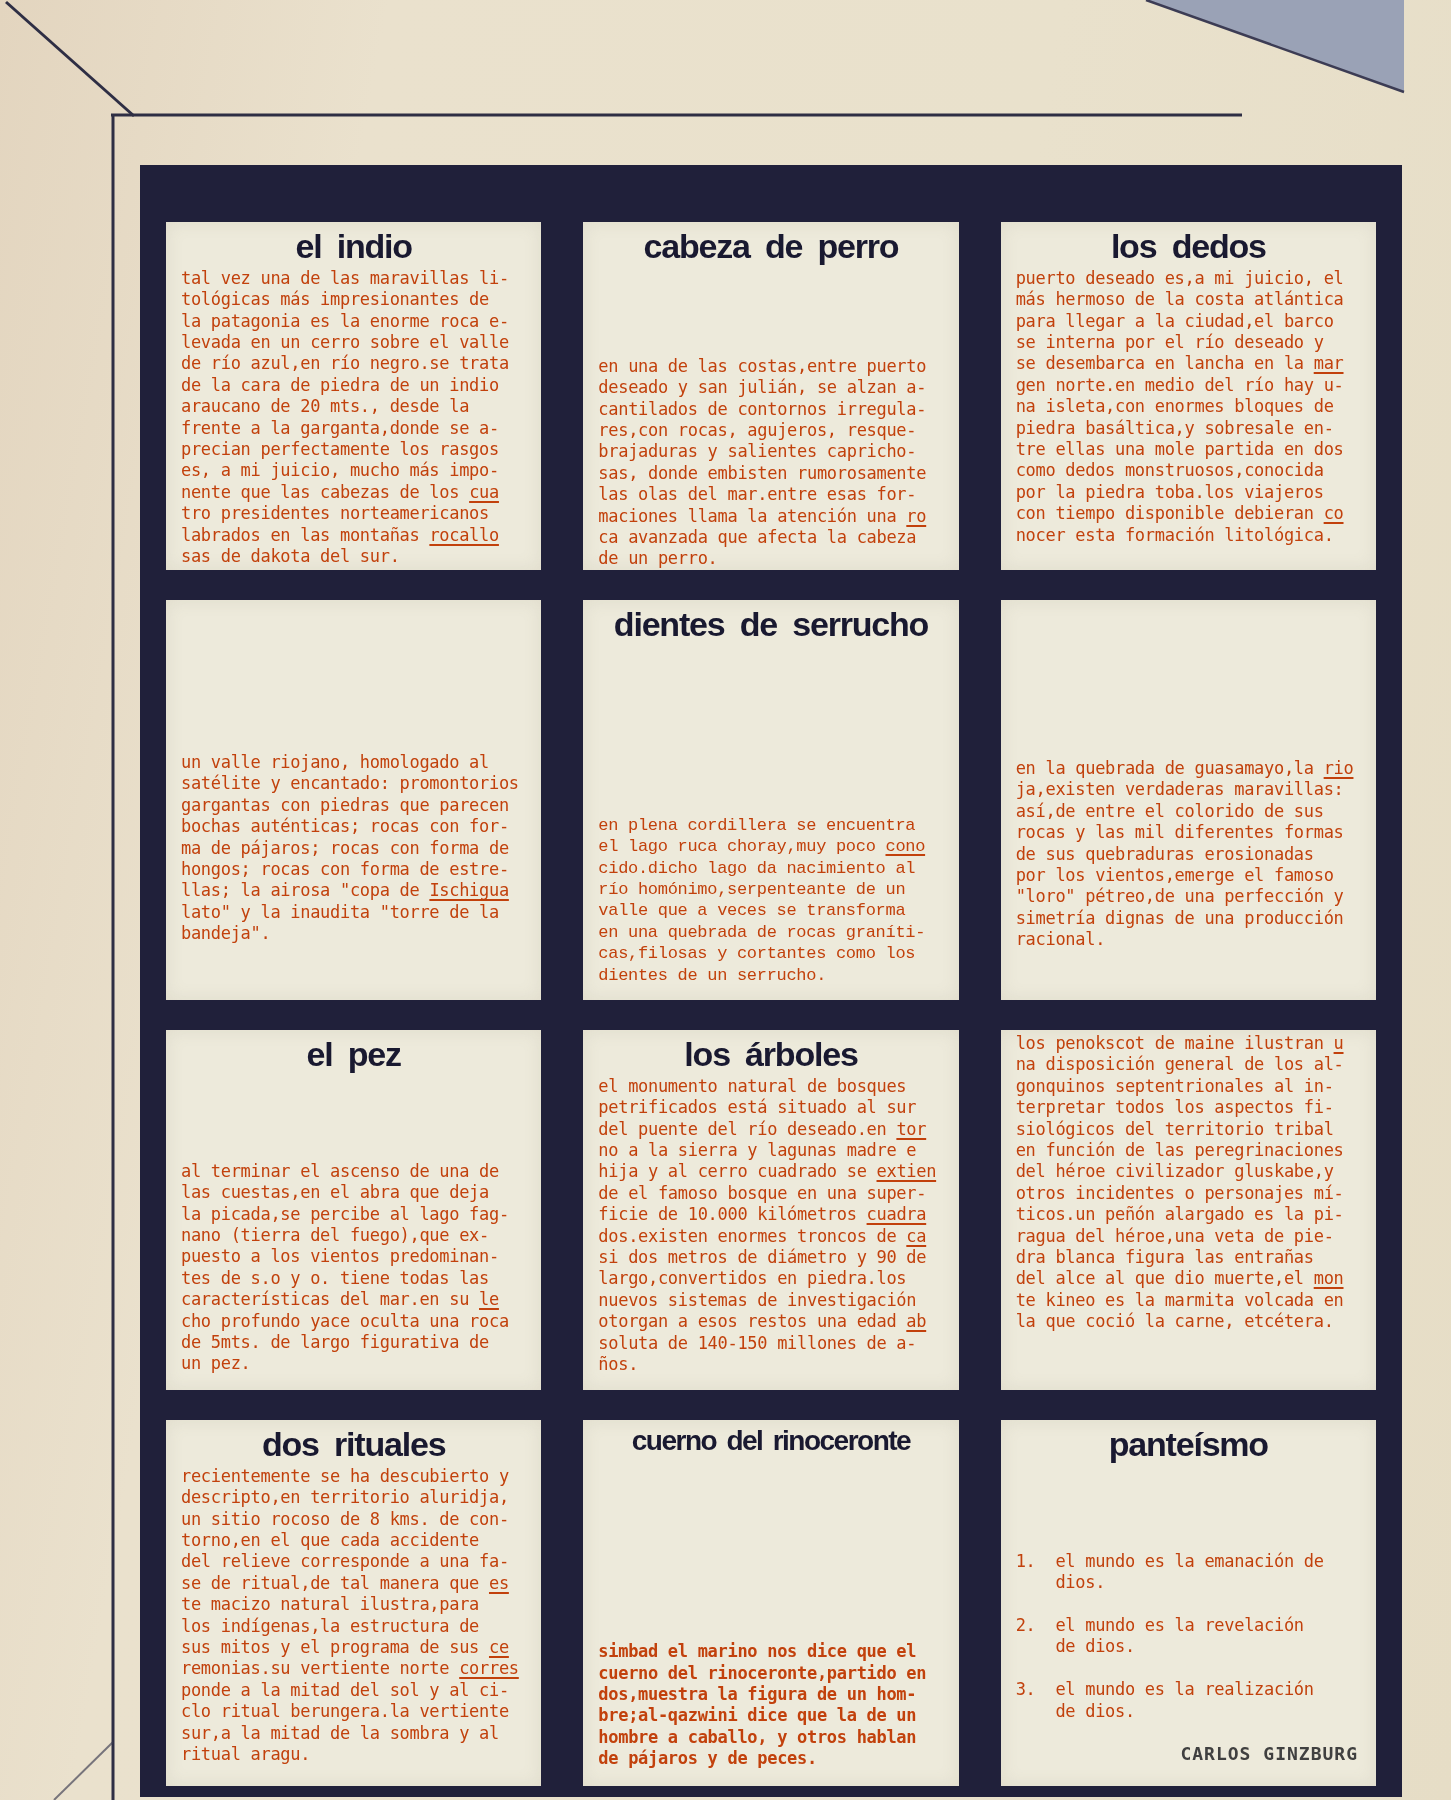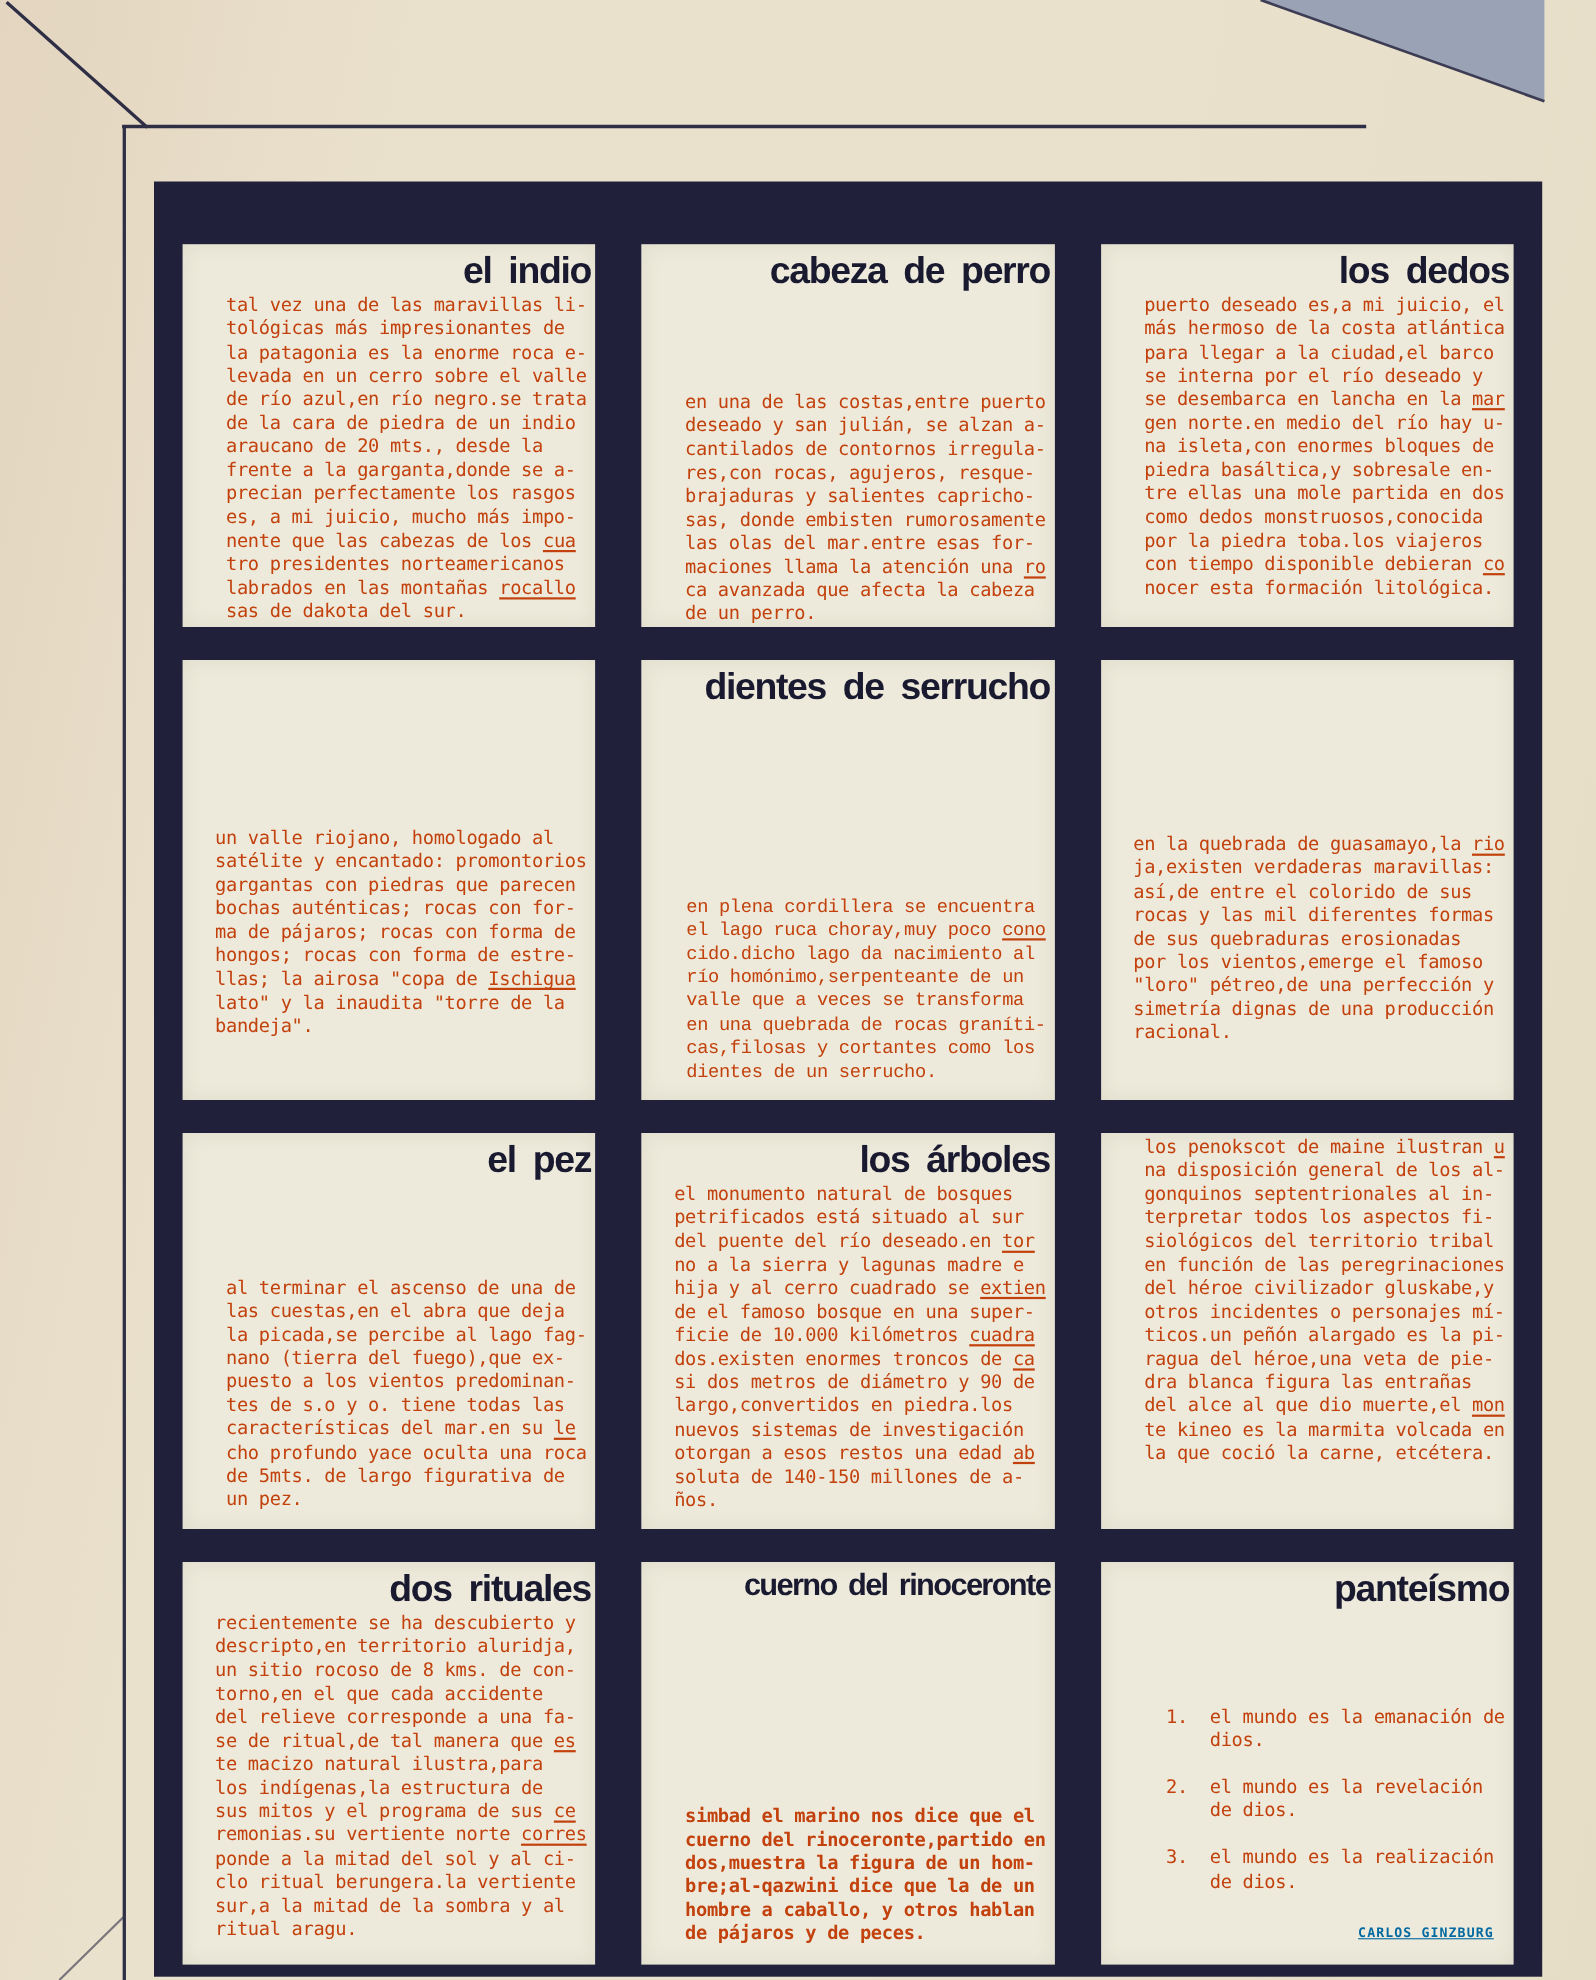--- a/index.html
+++ b/index.html
@@ -18,21 +18,20 @@
     grid-template-rows:348px 400px 360px 366px;
     column-gap:42px;row-gap:30px;
     padding:57px 26px 9px 26px;
   }
   .card{
     background:#edeadb;
     box-shadow:inset 0 0 18px rgba(120,115,90,.12);
     overflow:hidden;
     display:flex;flex-direction:column;
     position:relative;
-    align-items:flex-end;
   }
   .card-title{
     margin:6px 4px 0 4px;
     text-align:center;
     font-family:"Liberation Sans",sans-serif;
     font-weight:bold;
     font-size:34px;line-height:1.08;
     letter-spacing:-1.2px;word-spacing:7px;
     color:#191930;
   }
@@ -55,24 +54,23 @@
   .m-cabeza{margin-top:91px;}
   .m-valle{margin-top:152px;}
   .m-dientes{margin-top:172px;font-family:Liberation Mono, monospace;}
   .m-loro{margin-top:158px;}
   .m-pez{margin-top:88px;}
   .m-cuerno{margin-top:185px;font-weight:bold;}
   .m-panteismo{margin-top:88px;}
   .signature{
     margin:auto 18px 22px auto;
     font-family:"DejaVu Sans Mono","Liberation Mono",monospace;
-    font-size:12px;font-weight:bold;
+    font-size:18px;font-weight:bold;
     letter-spacing:1px;
-    color:#0369a1;
-    text-decoration:underline;
+    color:#404040;
   }
 </style>
 </head>
 <body>
 
 <svg class="deco-svg" width="1451" height="1800" viewBox="0 0 1451 1800">
   <line x1="6" y1="2" x2="134" y2="116" stroke="#2e2e44" stroke-width="3"></line>
   <line x1="113" y1="114" x2="113" y2="1800" stroke="#2e2e44" stroke-width="3"></line>
   <line x1="111" y1="115" x2="1242" y2="115" stroke="#2e2e44" stroke-width="3"></line>
   <line x1="113" y1="1742" x2="54" y2="1800" stroke="#3a3a50" stroke-width="2" opacity="0.65"></line>

